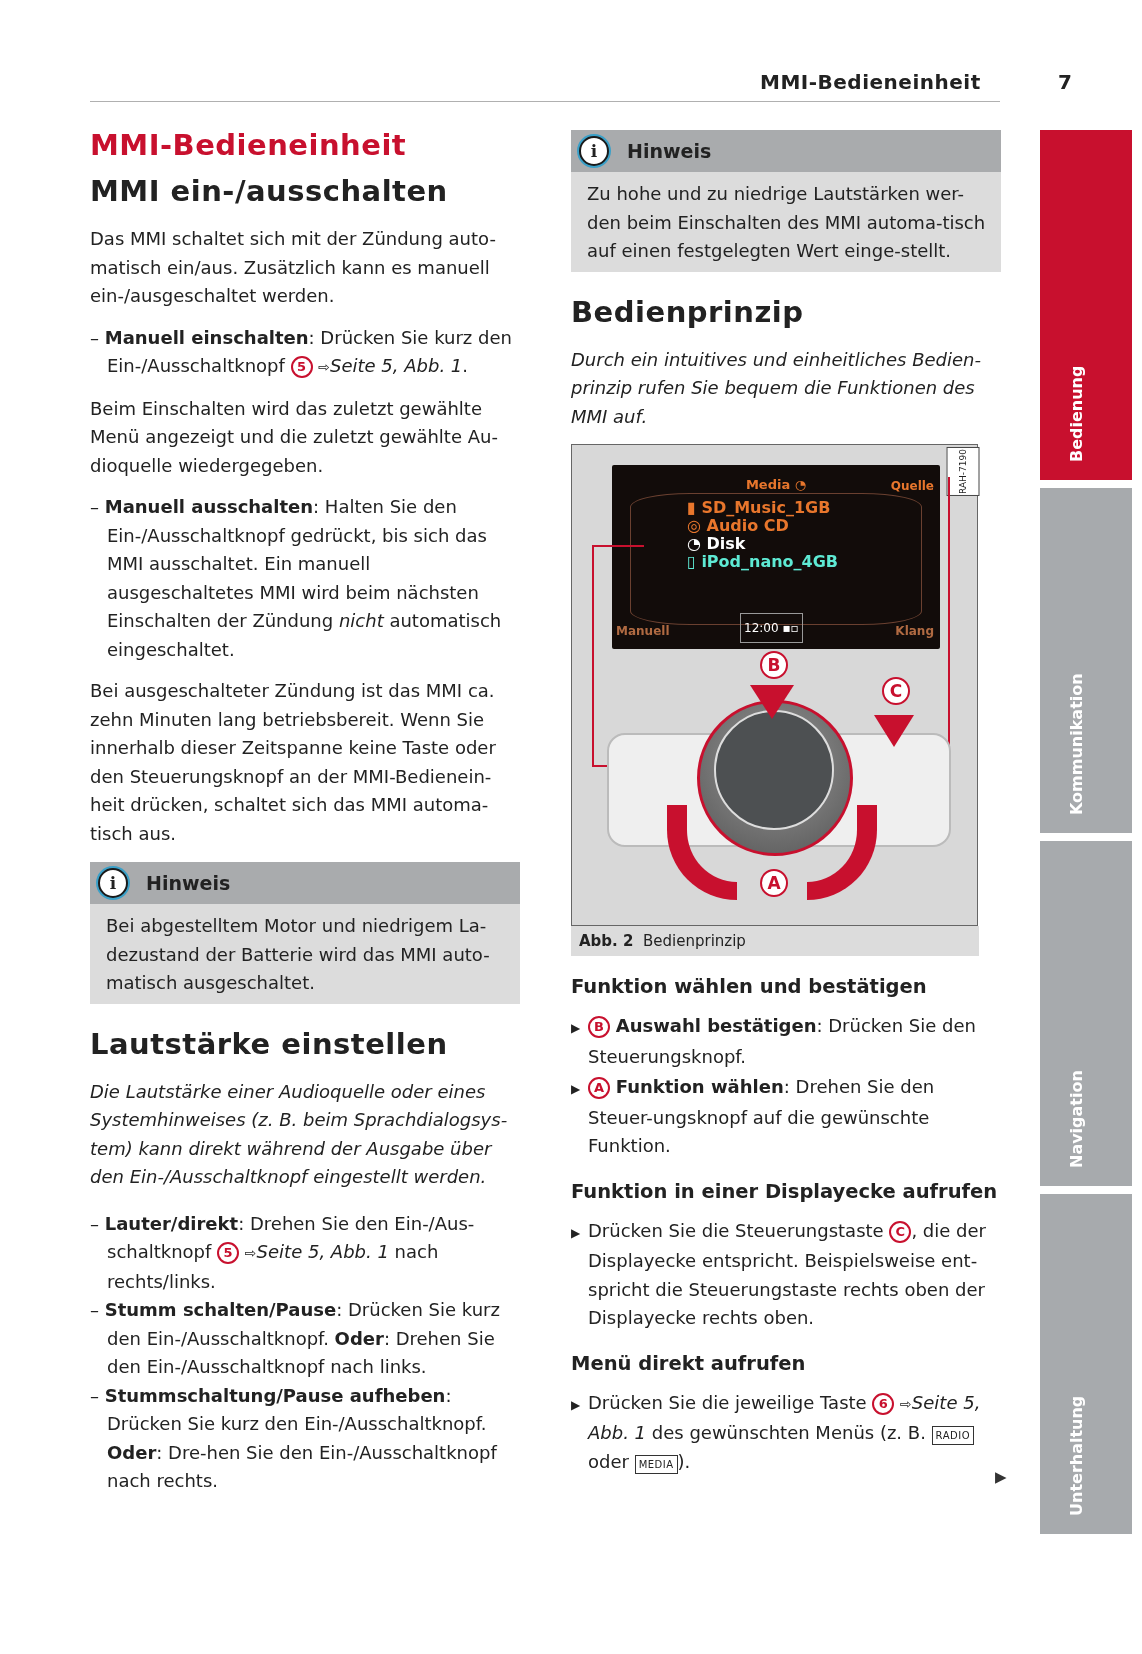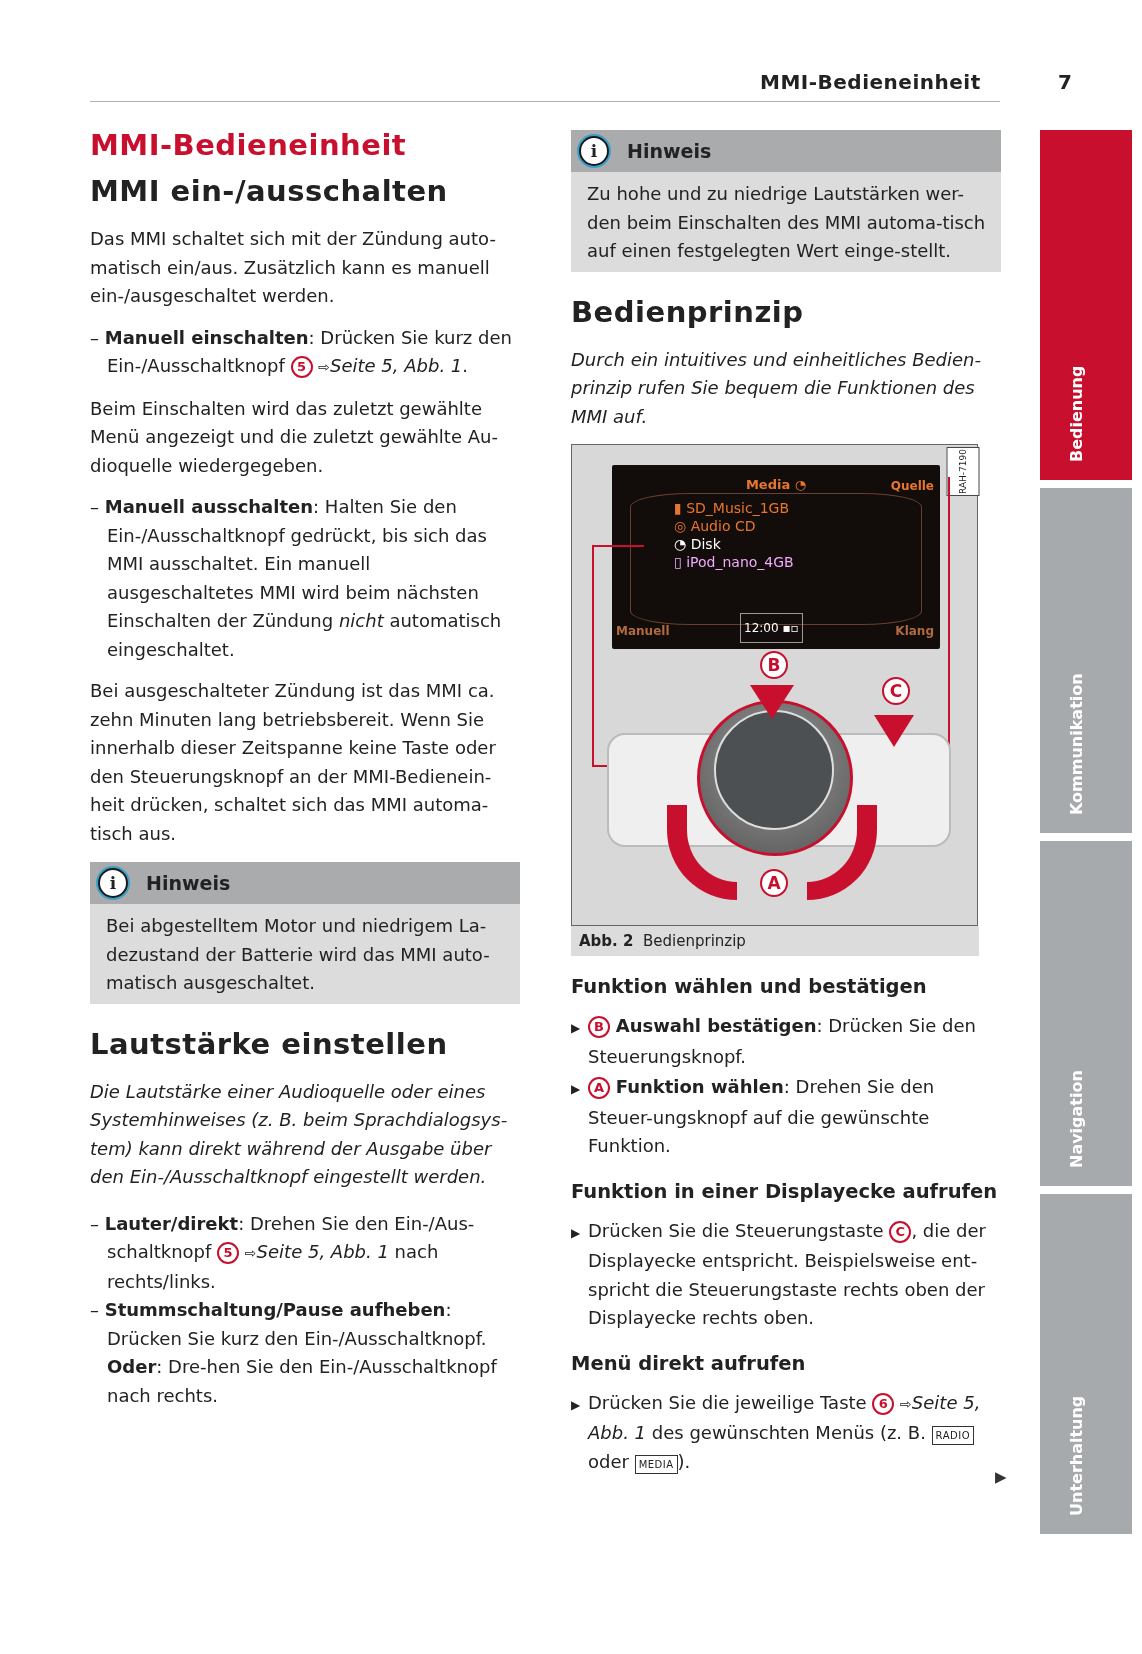--- a/index.html
+++ b/index.html
@@ -56,20 +56,21 @@
     <div class="note-head">
       <div class="note-icon">i</div>
       <div class="note-title">Hinweis</div>
     </div>
     <div class="note-body">Bei abgestelltem Motor und niedrigem La-dezustand der Batterie wird das MMI auto-matisch ausgeschaltet.</div>
   </div>
 
   <div class="h2">Lautstärke einstellen</div>
   <p class="intro" style="margin-bottom:18px">Die Lautstärke einer Audioquelle oder eines Systemhinweises (z. B. beim Sprachdialogsys-tem) kann direkt während der Ausgabe über den Ein-/Ausschaltknopf eingestellt werden.</p>
   <div class="dash tight">– <b>Lauter/direkt</b><span>: Drehen Sie den Ein-/Aus-schaltknopf </span><span class="circ">5</span> <span class="arrow">⇨</span><span class="ref">Seite 5, Abb. 1</span><span> nach rechts/links.</span></div>
+  <div class="dash tight">– <b>Stumm schalten/Pause</b><span>: Drücken Sie kurz den Ein-/Ausschaltknopf. </span><b>Oder</b><span>: Drehen Sie den Ein-/Ausschaltknopf nach links.</span></div>
   <div class="dash tight">– <b>Stummschaltung/Pause aufheben</b><span>: Drücken Sie kurz den Ein-/Ausschaltknopf. </span><b>Oder</b><span>: Dre-hen Sie den Ein-/Ausschaltknopf nach rechts.</span></div>
 </div>
 
 <div class="col col-right">
   <div class="note" style="margin-top:0">
     <div class="note-head">
       <div class="note-icon">i</div>
       <div class="note-title">Hinweis</div>
     </div>
     <div class="note-body">Zu hohe und zu niedrige Lautstärken wer-den beim Einschalten des MMI automa-tisch auf einen festgelegten Wert einge-stellt.</div>
@@ -78,25 +79,25 @@
   <div class="h2">Bedienprinzip</div>
   <p class="intro">Durch ein intuitives und einheitliches Bedien-prinzip rufen Sie bequem die Funktionen des MMI auf.</p>
 
   <div class="fig">
     <div style="position:absolute;right:-2px;top:2px;font-size:9px;border:1px solid #444;background:#fff;writing-mode:vertical-rl;transform:rotate(180deg);padding:1px;">RAH-7190</div>
 
     <div style="position:absolute;left:40px;top:20px;width:328px;height:184px;background:#120c0a;border-radius:2px;">
       <div style="position:absolute;left:0;right:0;top:6px;text-align:center;color:#e8762c;font-weight:bold;font-size:13px;"><span>Media</span> <span>◔</span></div>
       <div style="position:absolute;right:6px;top:7px;color:#e8762c;font-weight:bold;font-size:12px;">Quelle</div>
       <div style="position:absolute;left:18px;right:18px;top:28px;height:130px;border:1px solid #6a4030;border-radius:60px/14px;"></div>
-      <div style="position:absolute;left:62px;top:34px;font-size:14px;font-weight:normal;line-height:18px;">
+      <div style="position:absolute;left:75px;top:34px;font-size:16px;font-weight:bold;line-height:18px;">
         <div style="color:#e8762c">▮ <span>SD_Music_1GB</span></div>
         <div style="color:#e8762c">◎ <span>Audio CD</span></div>
         <div style="color:#fff">◔ <span>Disk</span></div>
-        <div style="color:#f0abfc">▯ <span>iPod_nano_4GB</span></div>
+        <div style="color:#5eead4">▯ <span>iPod_nano_4GB</span></div>
       </div>
       <div style="position:absolute;left:4px;bottom:4px;color:#b06a42;font-weight:bold;font-size:12px;">Manuell</div>
       <div style="position:absolute;left:128px;bottom:6px;border:1px solid #999;color:#fff;font-size:12px;padding:0 3px;"><span>12:00</span> ▪▫</div>
       <div style="position:absolute;right:6px;bottom:4px;color:#b06a42;font-weight:bold;font-size:12px;">Klang</div>
     </div>
 
     <div style="position:absolute;left:20px;top:100px;width:52px;height:2px;background:#c8102e;"></div>
     <div style="position:absolute;left:20px;top:100px;width:2px;height:222px;background:#c8102e;"></div>
     <div style="position:absolute;left:20px;top:320px;width:110px;height:2px;background:#c8102e;"></div>
     <div style="position:absolute;left:376px;top:32px;width:2px;height:285px;background:#c8102e;"></div>

